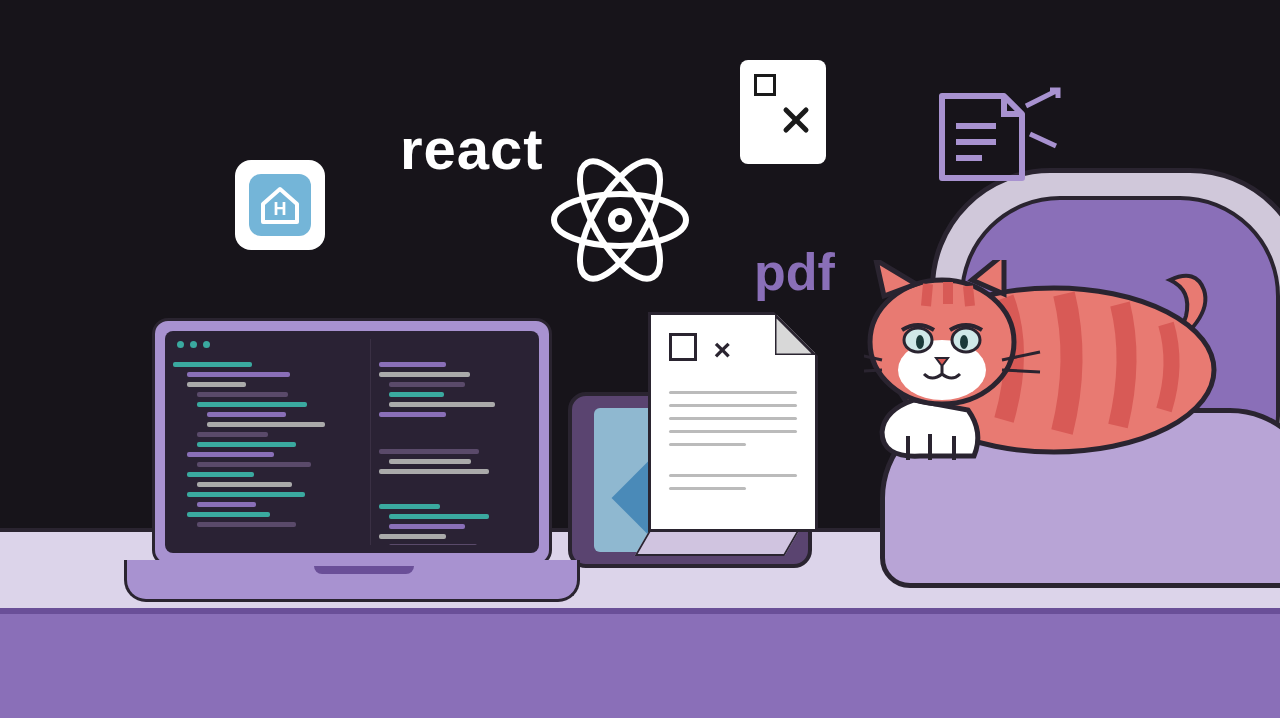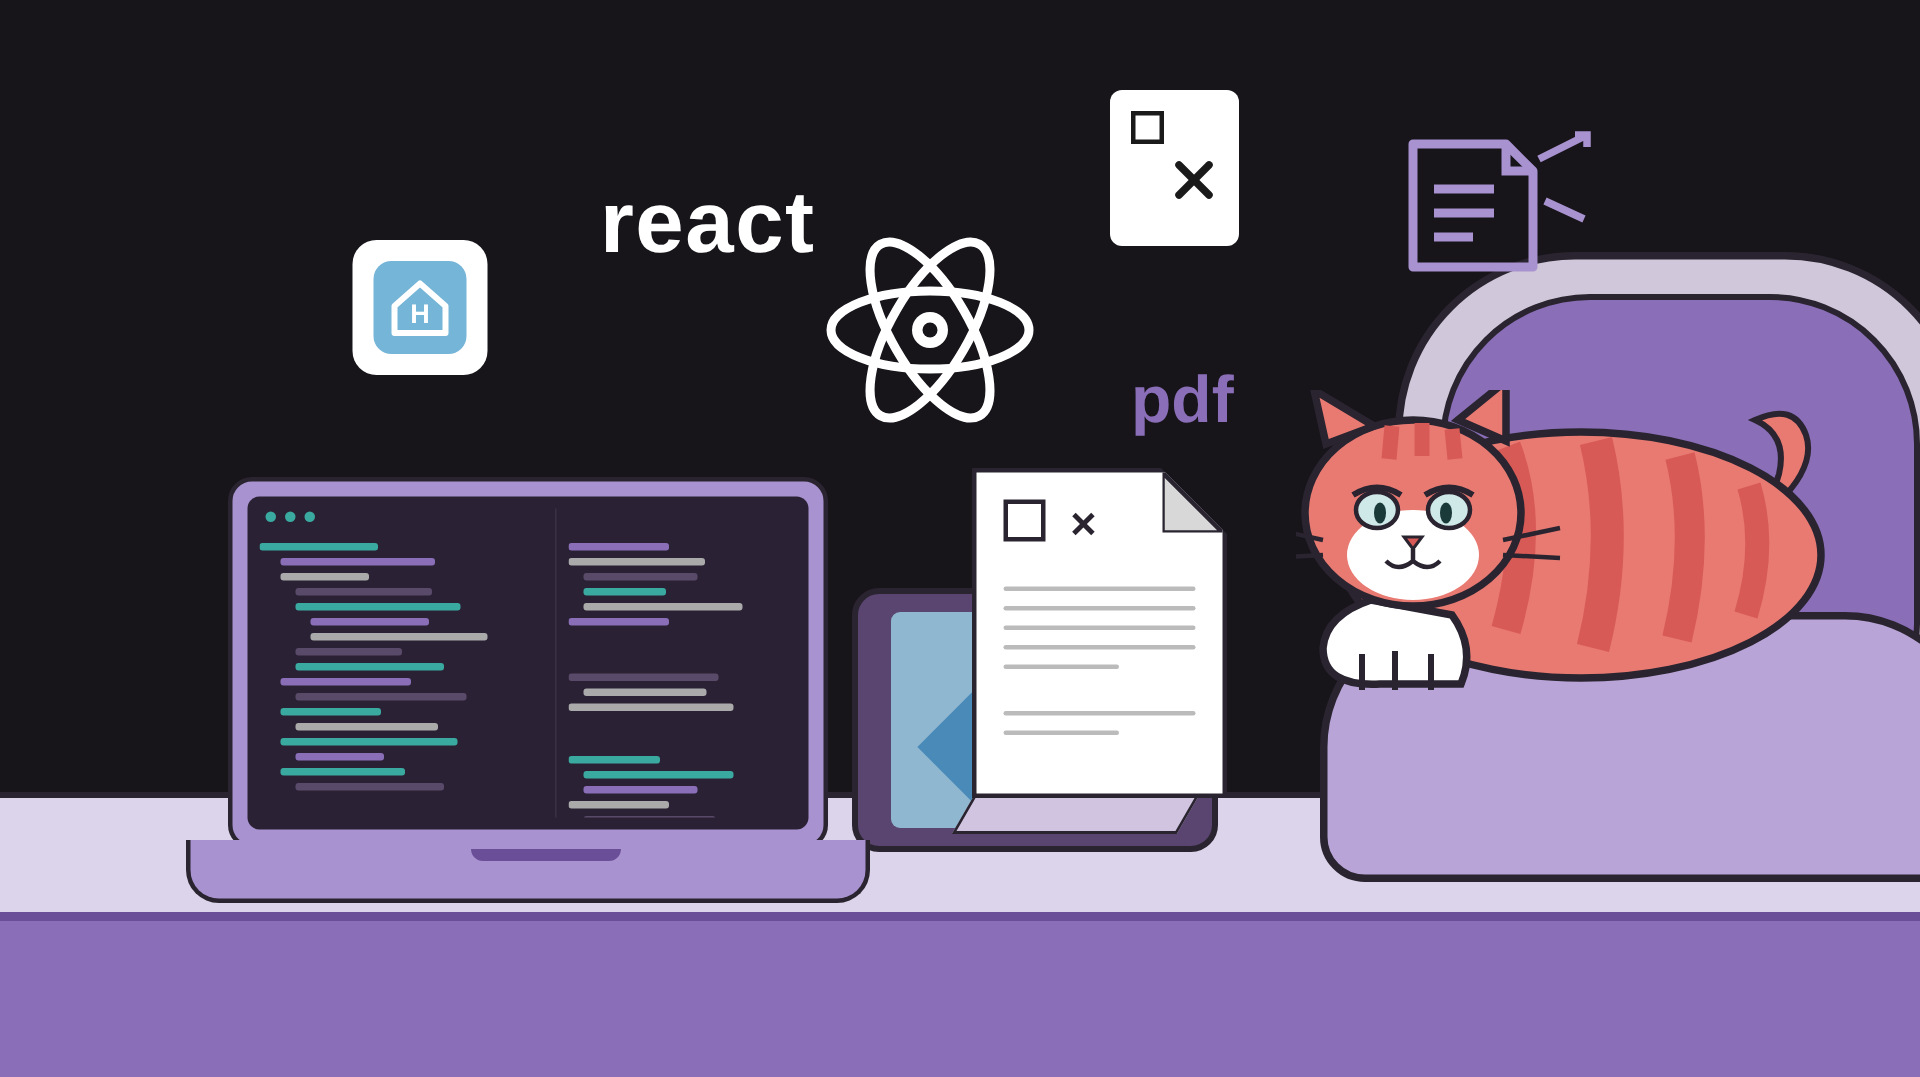--- a/index.html
+++ b/index.html
@@ -46,21 +46,21 @@
     padding:14px;
   }
   .small-file .sq { width:22px; height:22px; border:3px solid #1a1a1a; margin-bottom:16px; }
 
   .purple-file {
     position:absolute; left:932px; top:82px;
   }
 
   .pdf-label {
     position:absolute; left:754px; top:242px;
-    color:#8a6fb8; font-size:44px; font-weight:700;
+    color:#8a6fb8; font-size:52px; font-weight:700;
   }
 
   
   .desk-top {
     position:absolute; left:0; top:528px; width:1280px; height:90px;
     background:#dcd4ea; border-top:4px solid #2a2430;
   }
   .desk-front {
     position:absolute; left:0; top:614px; width:1280px; height:120px;
     background:#8a6fb8;

